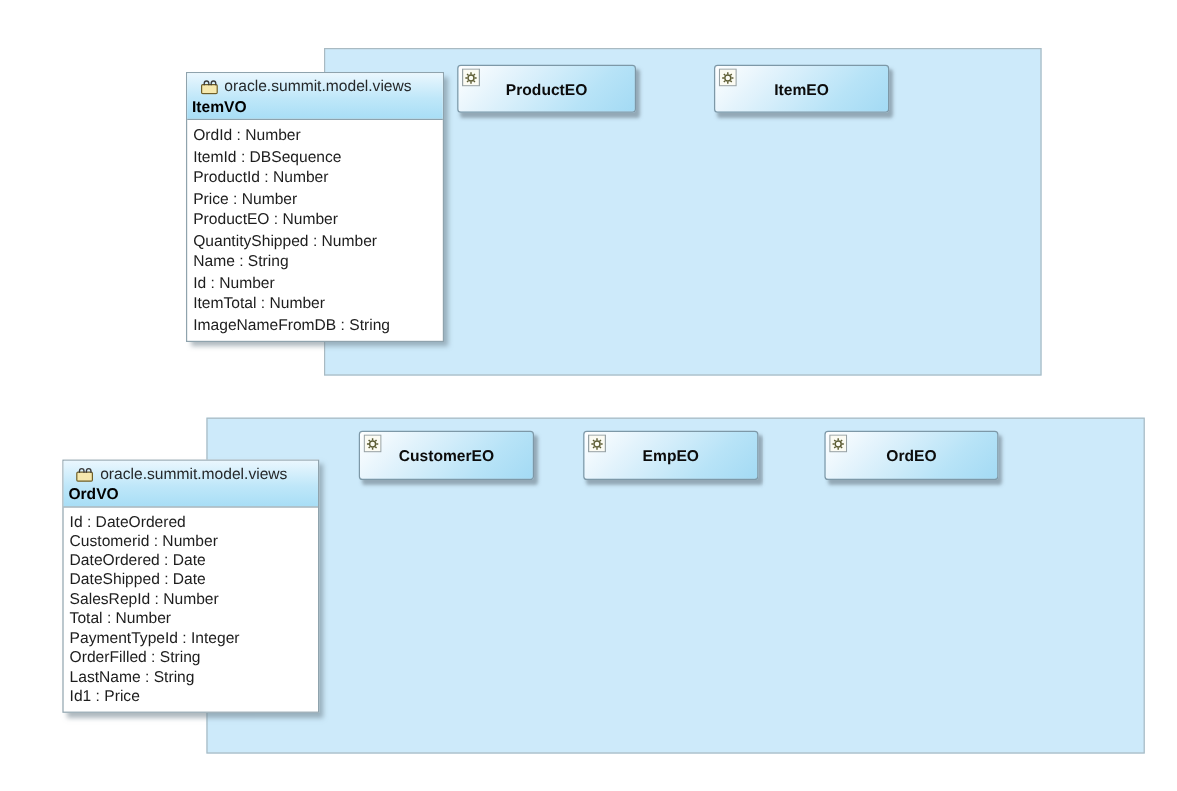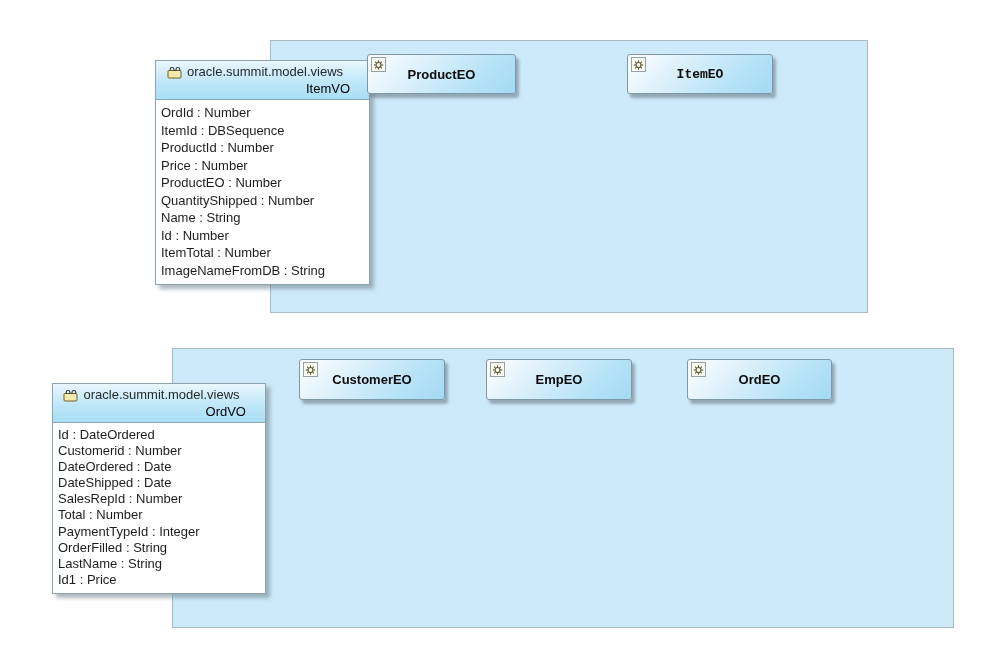--- a/index.html
+++ b/index.html
@@ -27,39 +27,39 @@
   #vo-itemvo { left:155px; top:60px;  width:213px; }
   #vo-ordvo  { left:52px;  top:383px; width:212px; }
 
   .vo-header {
     background:linear-gradient(180deg,#eaf7fe 0%,#bfe7f9 55%,#a8def6 100%);
     border-bottom:1px solid #8fa3ad;
     padding:3px 19px 2px 4px;
   }
   .vo-package { display:flex; align-items:center; gap:4px; justify-content:center; line-height:16px; color:#26292b; white-space:nowrap; }
   .vo-package .ico { flex:0 0 auto; display:inline-flex; }
-  .vo-name { text-align:right; font-weight:normal; color:#000; line-height:17px; }
+  .vo-name { text-align:left; font-weight:bold; color:#000; line-height:17px; }
 
   .vo-body { padding:4px 2px 5px 5px; }
   .vo-attr { white-space:nowrap; }
   #vo-itemvo .vo-attr { line-height:17.5px; }
   #vo-ordvo  .vo-attr { line-height:16.1px; }
 
   
   .eo-box {
     position:absolute;
     border:1px solid #7d98a7; border-radius:3px;
     background:linear-gradient(135deg,#ffffff 0%,#e3f3fc 28%,#b7e3f7 72%,#a3daf4 100%);
     box-shadow:3px 4px 3px rgba(100,115,125,0.55);
     display:flex; align-items:center; justify-content:center;
     font-weight:bold; font-size:13px; color:#0b0b0b;
   }
   .eo-icon { position:absolute; left:3px; top:2px; line-height:0; }
-  #eo-producteo  { left:367px; top:54px;  width:147px; height:38px;text-align:center; }
-  #eo-itemeo     { left:627px; top:54px;  width:144px; height:38px;font-family:Liberation Mono, monospace; }
+  #eo-producteo  { left:381px; top:54px;  width:147px; height:38px;text-align:center; }
+  #eo-itemeo     { left:595px; top:54px;  width:144px; height:38px; }
   #eo-customereo { left:299px; top:359px; width:144px; height:39px; }
   #eo-empeo      { left:486px; top:359px; width:144px; height:39px; }
   #eo-ordeo      { left:687px; top:359px; width:143px; height:39px; }
 </style>
 </head>
 <body>
 
 <div id="canvas">
 
   <div id="panel-top" class="panel"></div>

